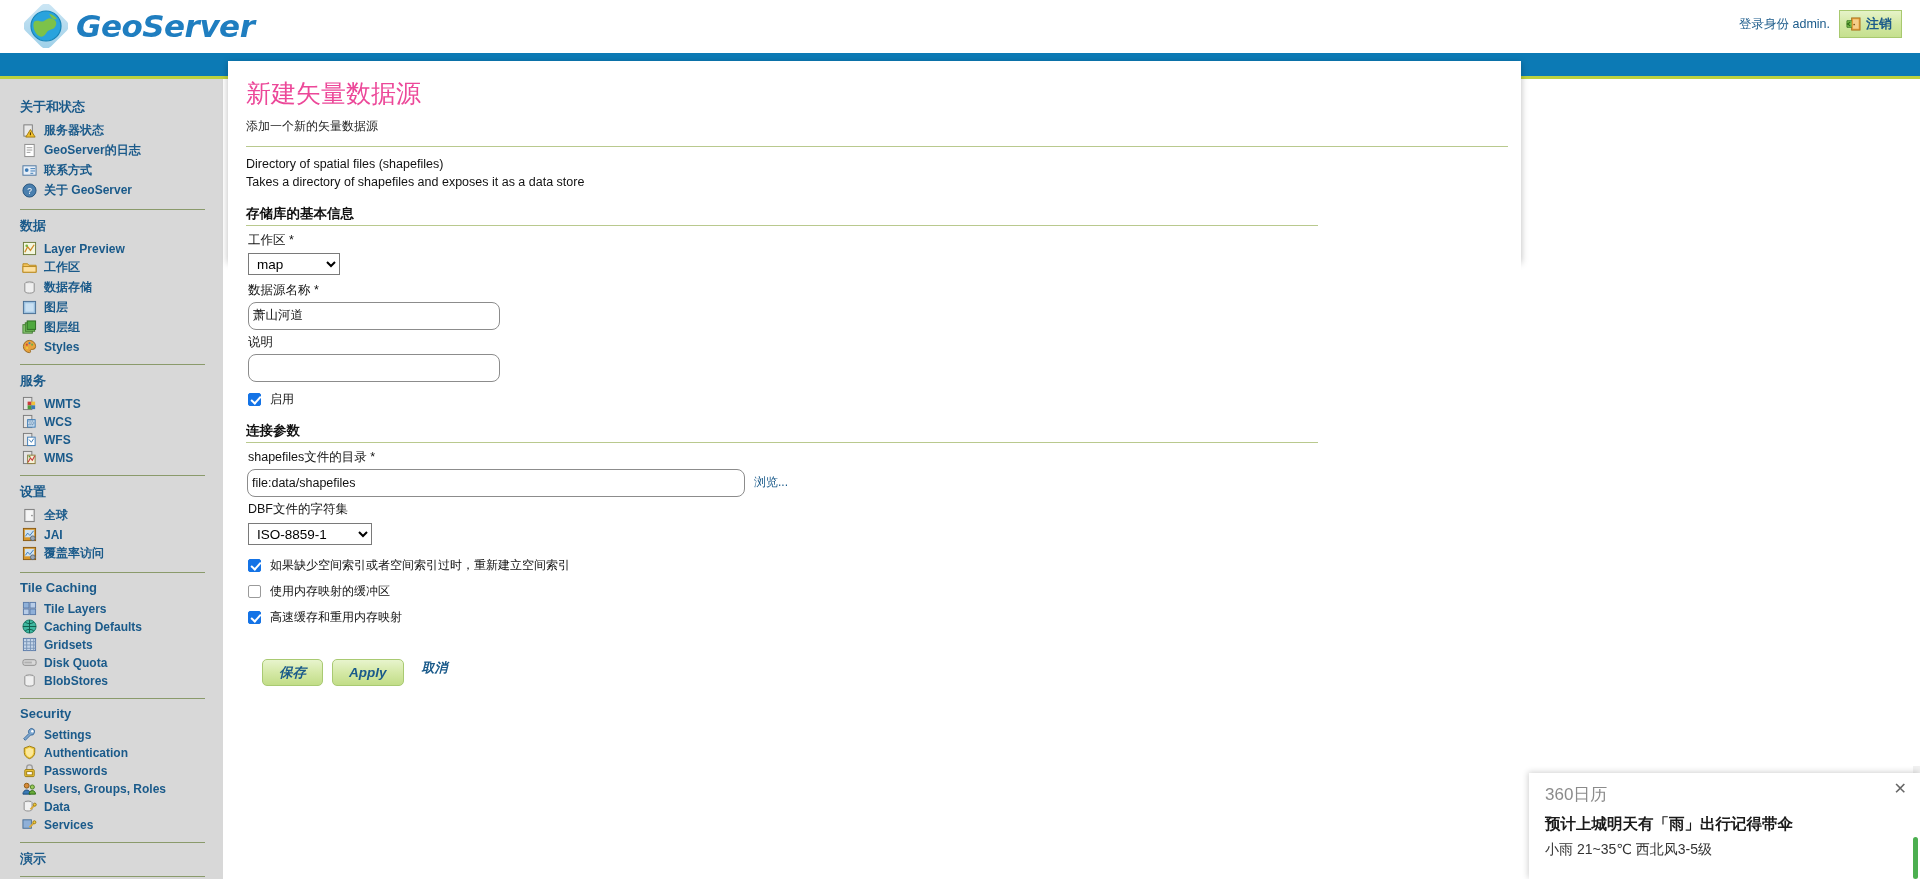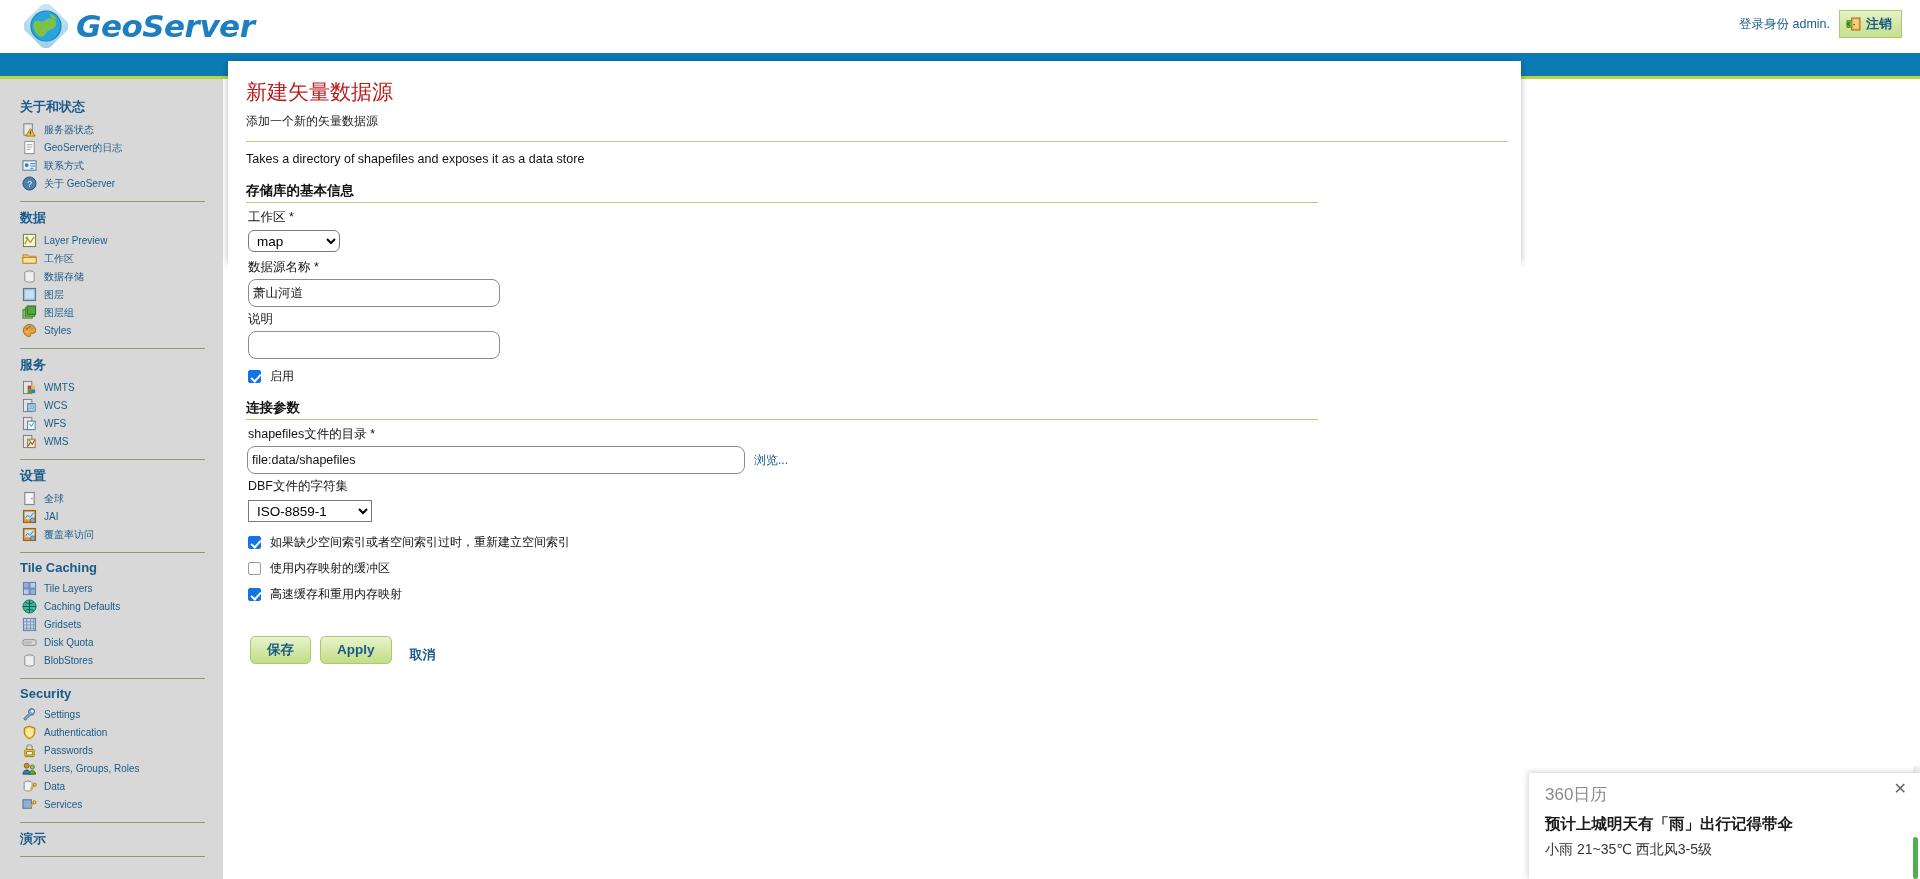--- a/index.html
+++ b/index.html
@@ -59,21 +59,21 @@
     font-size: 12.5px;
   }
   .side-head {
     color: #1a5a8a; font-weight: bold; font-size: 13px;
     margin: 7px 0 5px 0;
   }
   .side-item {
     display: flex; align-items: center; gap: 7px;
     padding: 1px 0 2px 2px; cursor: pointer;
   }
-  .side-item .lbl { color: #1a5a8a; font-size: 10px; }
+  .side-item .lbl { color: #1a5a8a; font-size: 12px; font-weight: bold; }
   .sicon { width: 15px; height: 15px; flex: 0 0 15px; display: block; }
   .side-sep {
     width: 185px; height: 1px; background: #8a9a6b;
     margin: 8px 0 2px 0;
   }
 
   
   #content-bg {
     position: absolute; left: 223px; top: 79px;
     width: 1697px; height: 800px; background: #ffffff;
@@ -84,21 +84,21 @@
     background: #ffffff;
     box-shadow: 0 2px 7px rgba(0,0,0,0.28);
   }
   #panel-inner {
     position: absolute; left: 228px; top: 61px;
     width: 1293px; min-height: 818px;
     background: #ffffff;
     padding: 13px 14px 0 18px;
   }
   #page-title {
-    font-size: 21px; color: #b91c1c; font-weight: normal;
+    font-size: 25px; color: #ec4899; font-weight: normal;
     margin: 6px 0 10px 0; line-height: 1.1;
   }
   #page-sub { font-size: 12px; color: #222; margin-bottom: 11px; }
   .thin-rule { height: 1px; background: #b9c98e; margin: 0 0 8px 0; width: 1262px; }
   .desc-line { font-size: 12.5px; color: #111; line-height: 1.45; }
 
   .sec-head {
     font-size: 13.5px; font-weight: bold; color: #111;
     margin: 14px 0 2px 0;
   }
@@ -106,21 +106,21 @@
 
   .fld-label { font-size: 12.5px; color: #111; margin: 4px 0 3px 2px; }
 
   select.ctl {
     font-family: "Liberation Sans", sans-serif;
     font-size: 13.5px; color: #000;
     padding: 2px 4px; height: 22px;
     border: 1px solid #7a7a7a; background: #ffffff;
     border-radius: 0;
   }
-  #workspace-select { width: 92px; margin: 1px 0 3px 2px; border-radius: 6px; }
+  #workspace-select { width: 92px; margin: 1px 0 3px 2px; }
   #charset-select  { width: 124px; margin: 2px 0 3px 2px; }
 
   input.ctl {
     font-family: "Liberation Sans", sans-serif;
     font-size: 12.5px; color: #111;
     height: 28px; padding: 1px 4px;
     border: 1px solid #8c8c8c; background: #ffffff;
     border-radius: 8px; outline: none;
   }
   #store-name-input { width: 252px; margin-left: 2px; }
@@ -139,21 +139,21 @@
     width: 4px; height: 8px; border: solid #fff;
     border-width: 0 2px 2px 0; transform: rotate(42deg);
   }
   .cb-label { font-size: 12px; color: #111; }
 
   #browse-link {
     font-size: 12px; color: #1a5a8a; margin-left: 9px; cursor: pointer;
   }
   .row-inline { display: flex; align-items: center; margin-top: 2px; }
 
-  #btn-row { display: flex; align-items: flex-end; gap: 9px; margin: 33px 0 0 4px; }
+  #btn-row { display: flex; align-items: flex-start; gap: 9px; margin: 33px 0 0 16px; font-style: italic; }
   .gbtn {
     display: inline-block; padding: 5px 16px;
     background: linear-gradient(to bottom,#e7f4cd 0%,#d5e9a8 48%,#c2dd87 100%);
     border: 1px solid #a9ca72; border-radius: 5px;
     color: #1a5a8a; font-size: 13.5px; font-weight: bold;
     cursor: pointer; line-height: 1.15;
   }
   #cancel-link {
     color: #1a5a8a; font-size: 13px; font-weight: bold;
     margin-left: 9px; cursor: pointer;
@@ -487,20 +487,21 @@
 
 <div id="content-bg"></div>
 <div id="panel"></div>
 
 <div id="panel-inner">
 
   <div id="page-title">新建矢量数据源</div>
   <div id="page-sub">添加一个新的矢量数据源</div>
   <div class="thin-rule"></div>
 
+  <div class="desc-line">Directory of spatial files (shapefiles)</div>
   <div class="desc-line">Takes a directory of shapefiles and exposes it as a data store</div>
 
   
   <div class="sec-head">存储库的基本信息</div>
   <div class="sec-rule"></div>
 
   <div class="fld-label">工作区 *</div>
   <select class="ctl" id="workspace-select">
     <option>map</option>
   </select>

